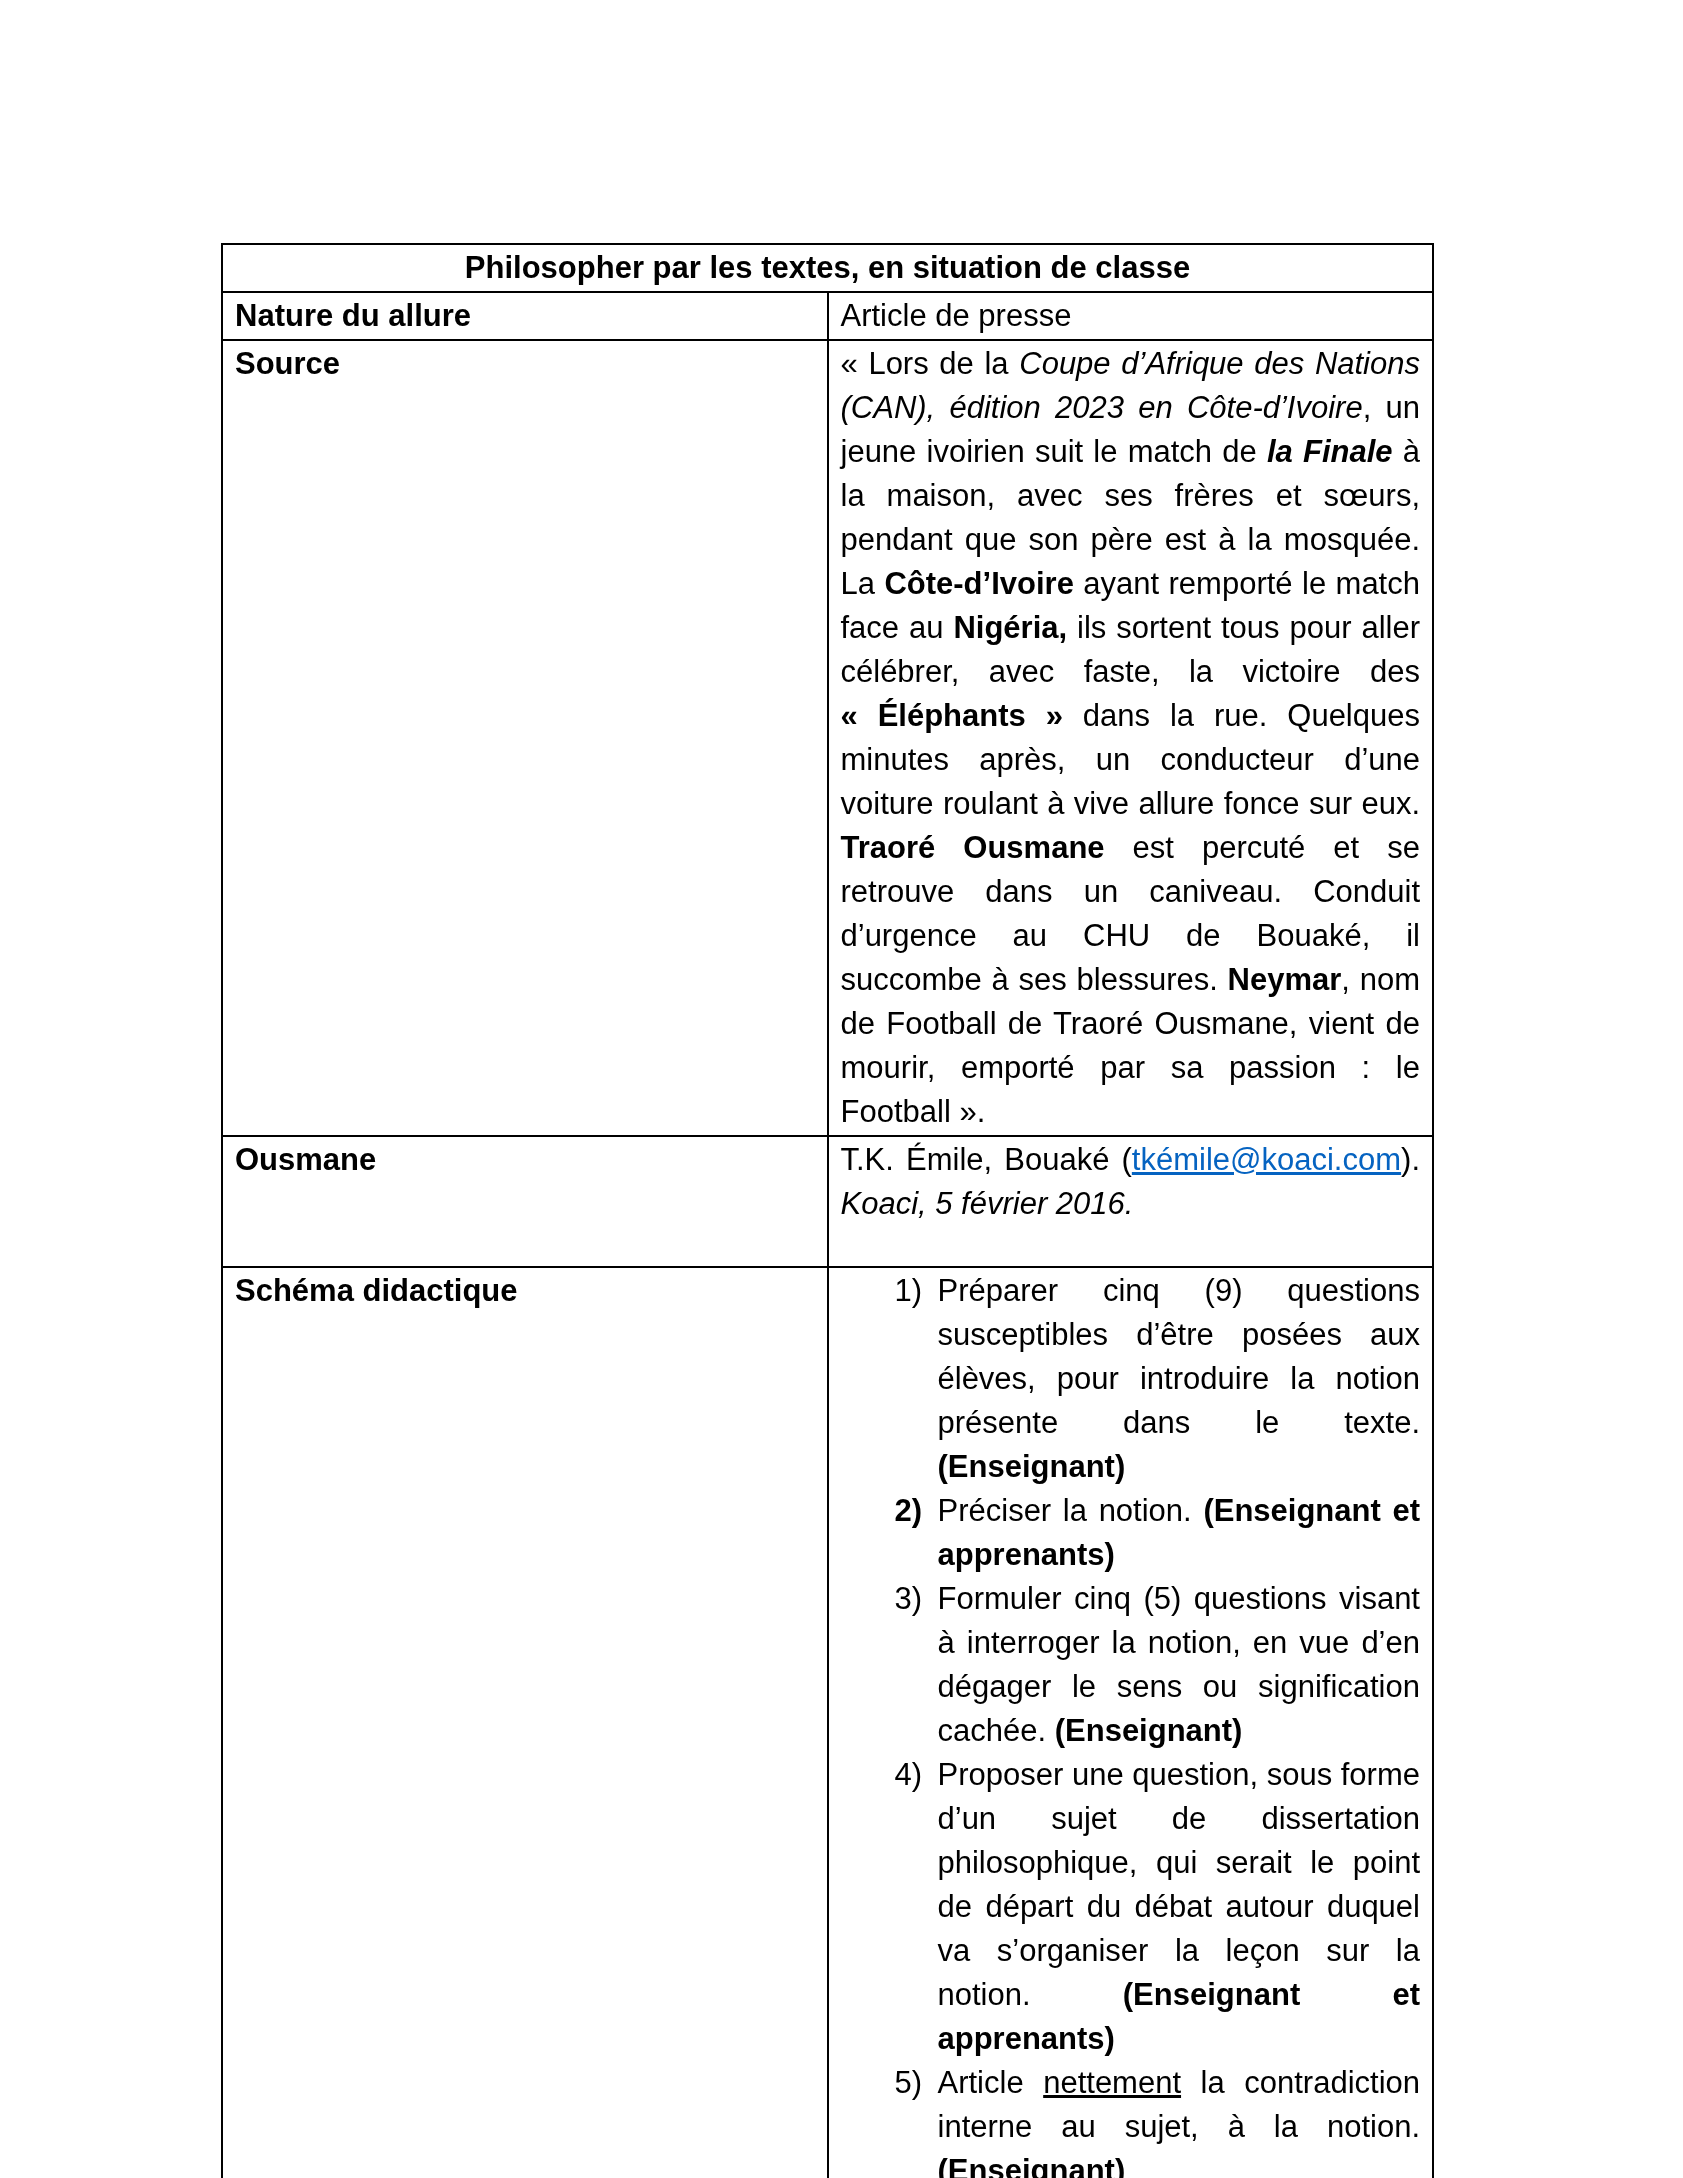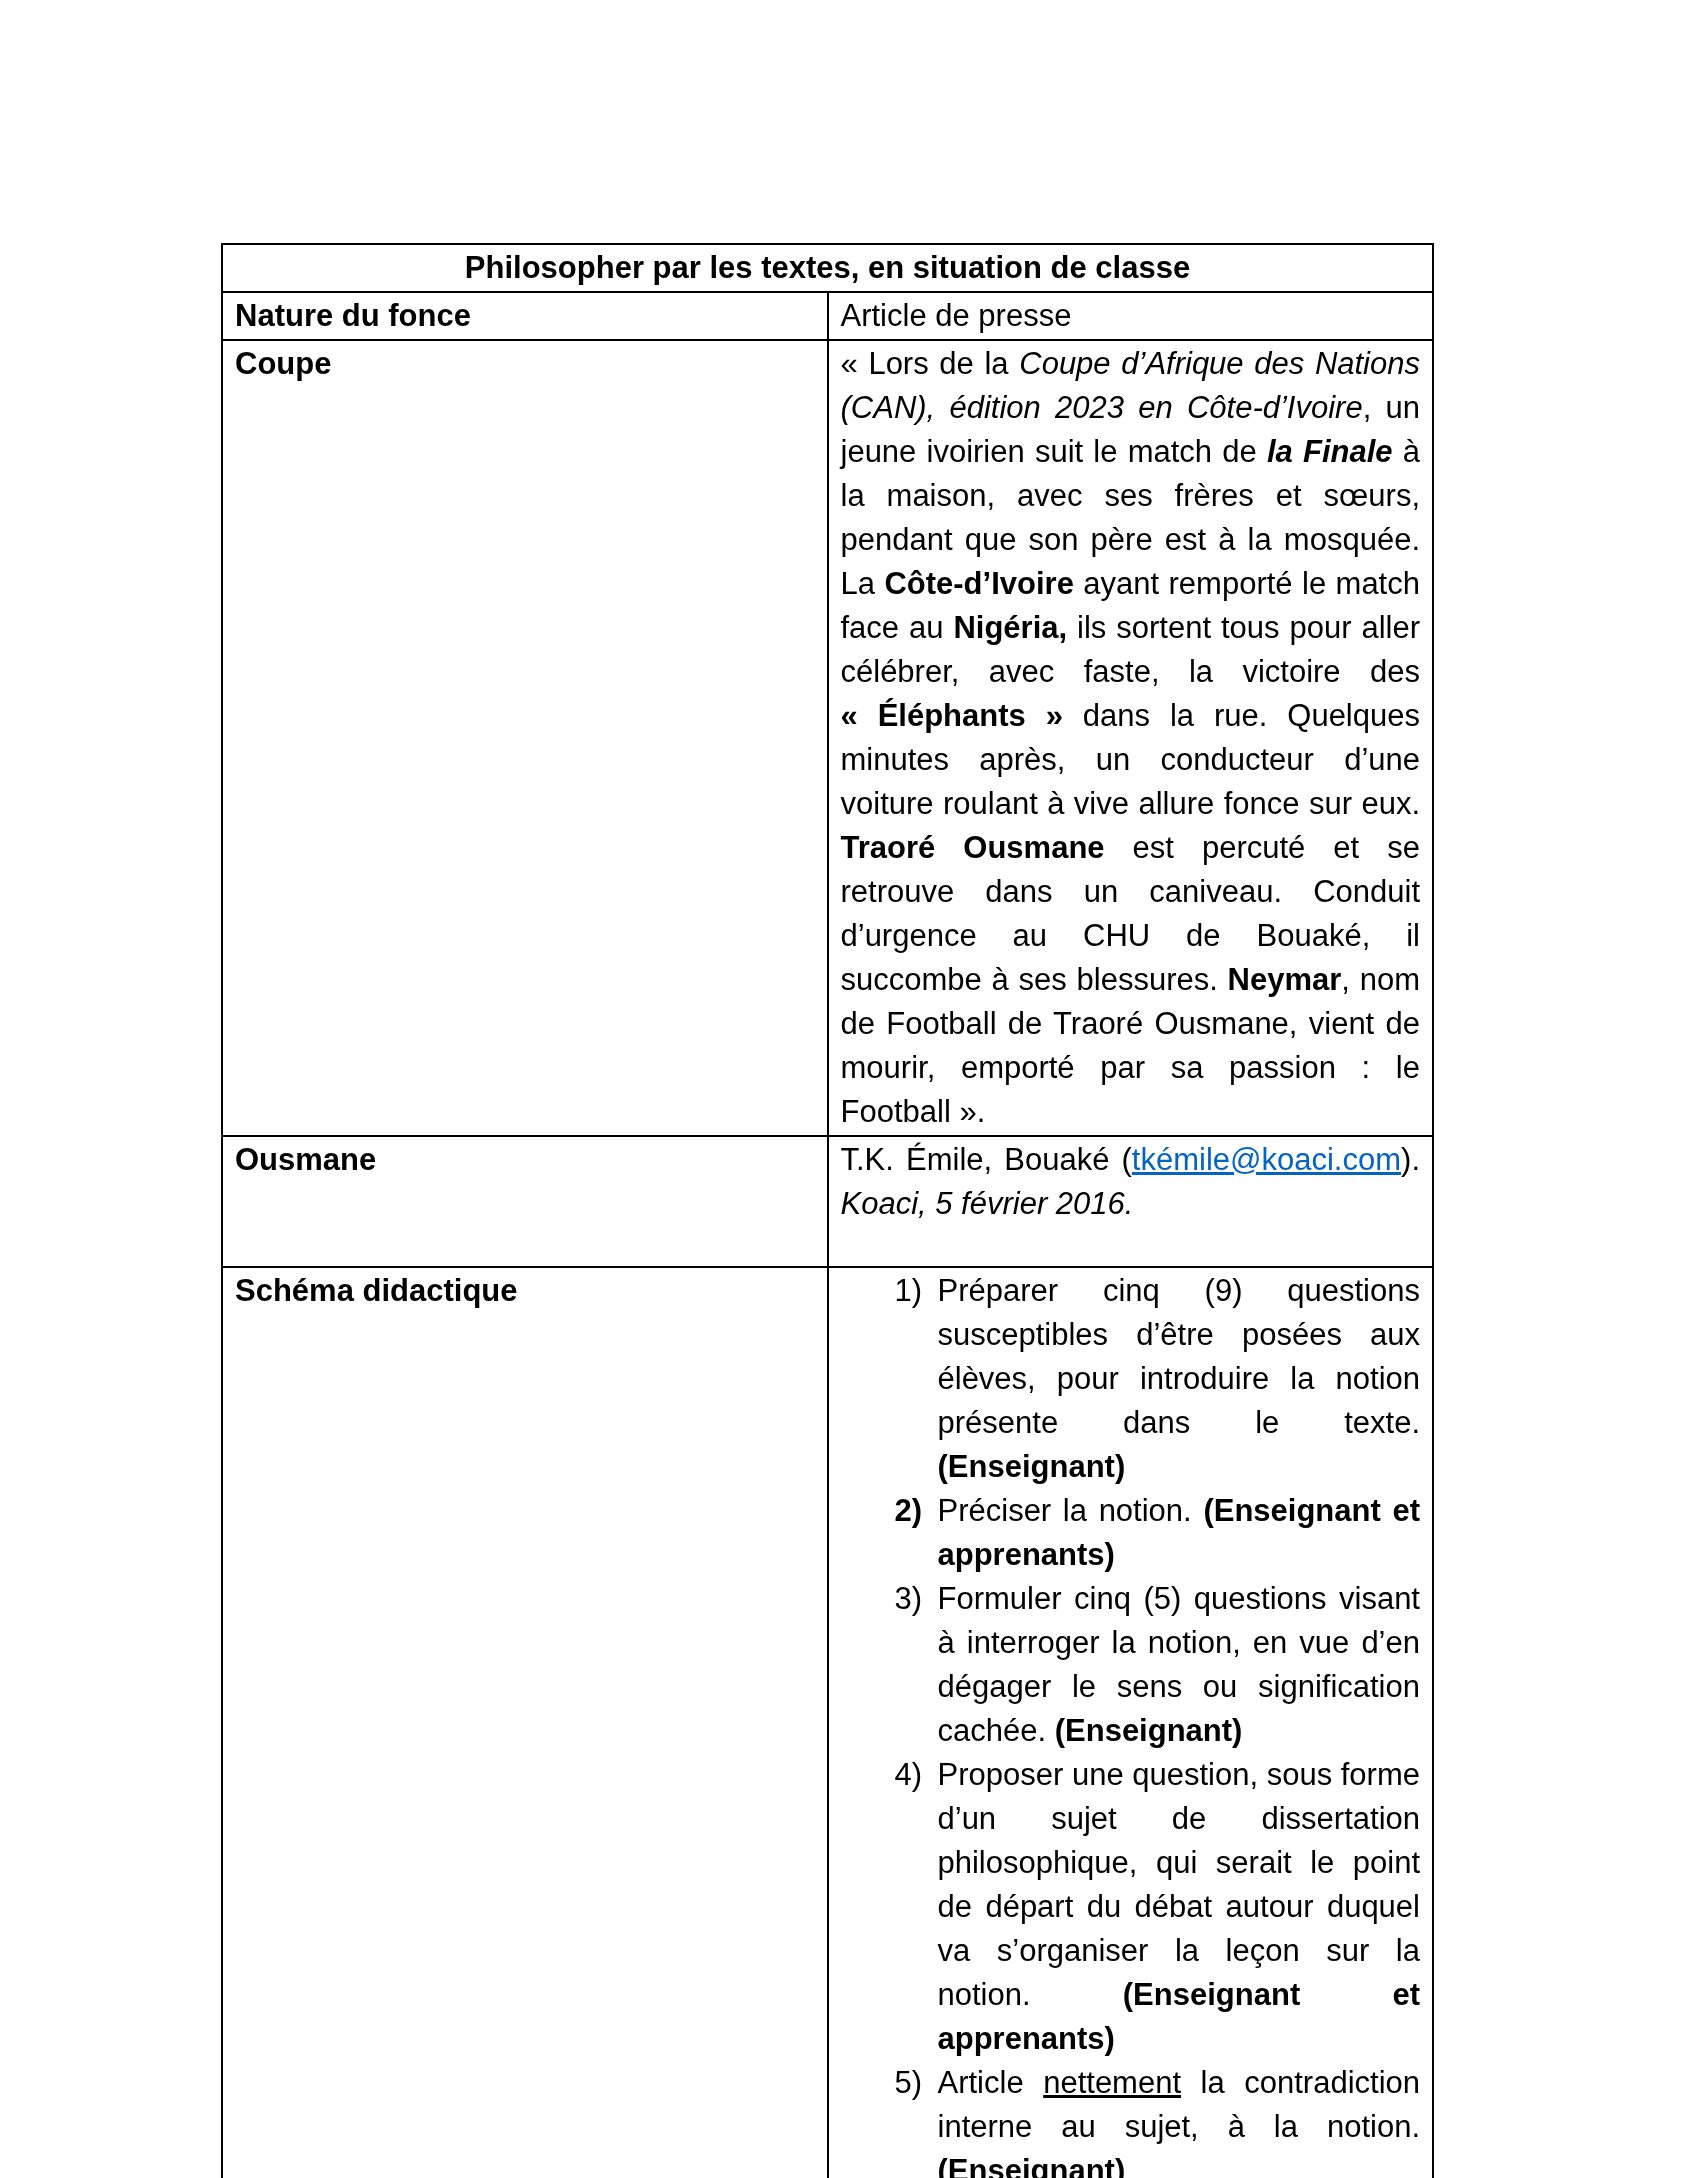--- a/index.html
+++ b/index.html
@@ -67,25 +67,25 @@
 </head>
 <body>
 
 <div class="page">
   <table class="doc-table">
     <tbody>
       <tr>
         <td class="title-cell" colspan="2">Philosopher par les textes, en situation de classe</td>
       </tr>
       <tr>
-        <td class="col-label label-cell">Nature du fonce</td>
+        <td class="col-label label-cell">Nature du allure</td>
         <td class="value-cell">Article de presse</td>
       </tr>
       <tr>
-        <td class="col-label label-cell">Coupe</td>
+        <td class="col-label label-cell">Source</td>
         <td class="value-cell justify"><span>«&nbsp;Lors de la </span><span class="i">Coupe d’Afrique des Nations (CAN), édition 2023 en Côte-d’Ivoire</span><span>, un jeune ivoirien suit le match de </span><span class="b i">la Finale</span><span> à la maison, avec ses frères et sœurs, pendant que son père est à la mosquée. La </span><span class="b">Côte-d’Ivoire</span><span> ayant remporté le match face au </span><span class="b">Nigéria,</span><span> ils sortent tous pour aller célébrer, avec faste, la victoire des </span><span class="b">«&nbsp;Éléphants&nbsp;»</span><span> dans la rue. Quelques minutes après, un conducteur d’une voiture roulant à vive allure fonce sur eux. </span><span class="b">Traoré Ousmane</span><span> est percuté et se retrouve dans un caniveau. Conduit d’urgence au CHU de Bouaké, il succombe à ses blessures. </span><span class="b">Neymar</span><span>, nom de Football de Traoré Ousmane, vient de mourir, emporté par sa passion&nbsp;: le Football&nbsp;».</span></td>
       </tr>
       <tr>
         <td class="col-label label-cell">Ousmane</td>
         <td class="value-cell justify source-cell"><span>T.K. Émile, Bouaké (</span><a class="link" href="#">tkémile@koaci.com</a><span>). </span><span class="i">Koaci, 5 février 2016.</span></td>
       </tr>
       <tr>
         <td class="col-label label-cell">Schéma didactique</td>
         <td class="value-cell schema-list">
             <div class="item"><span class="num">1)</span><span>Préparer cinq (9) questions susceptibles d’être posées aux élèves, pour introduire la notion présente dans le texte. </span><span class="b">(Enseignant)</span></div>

